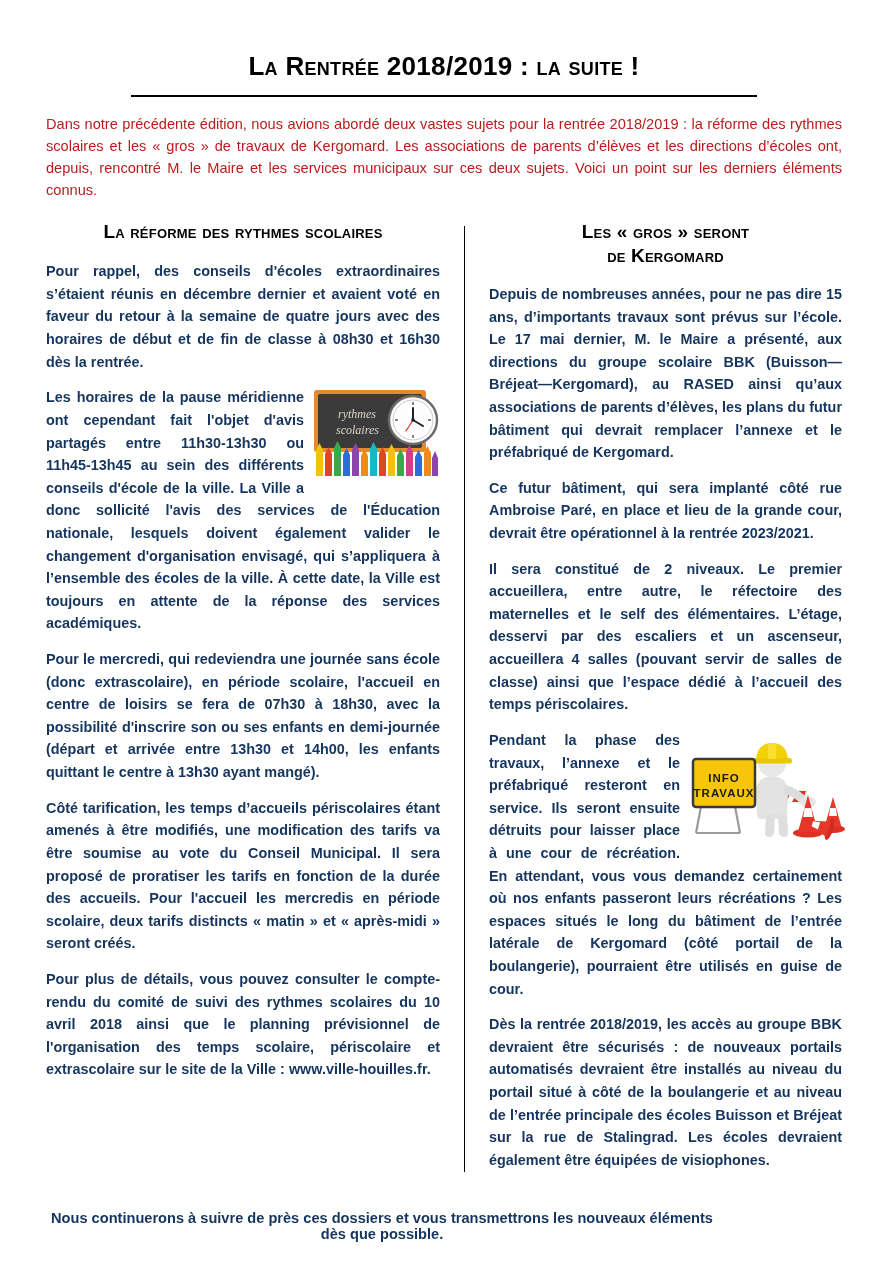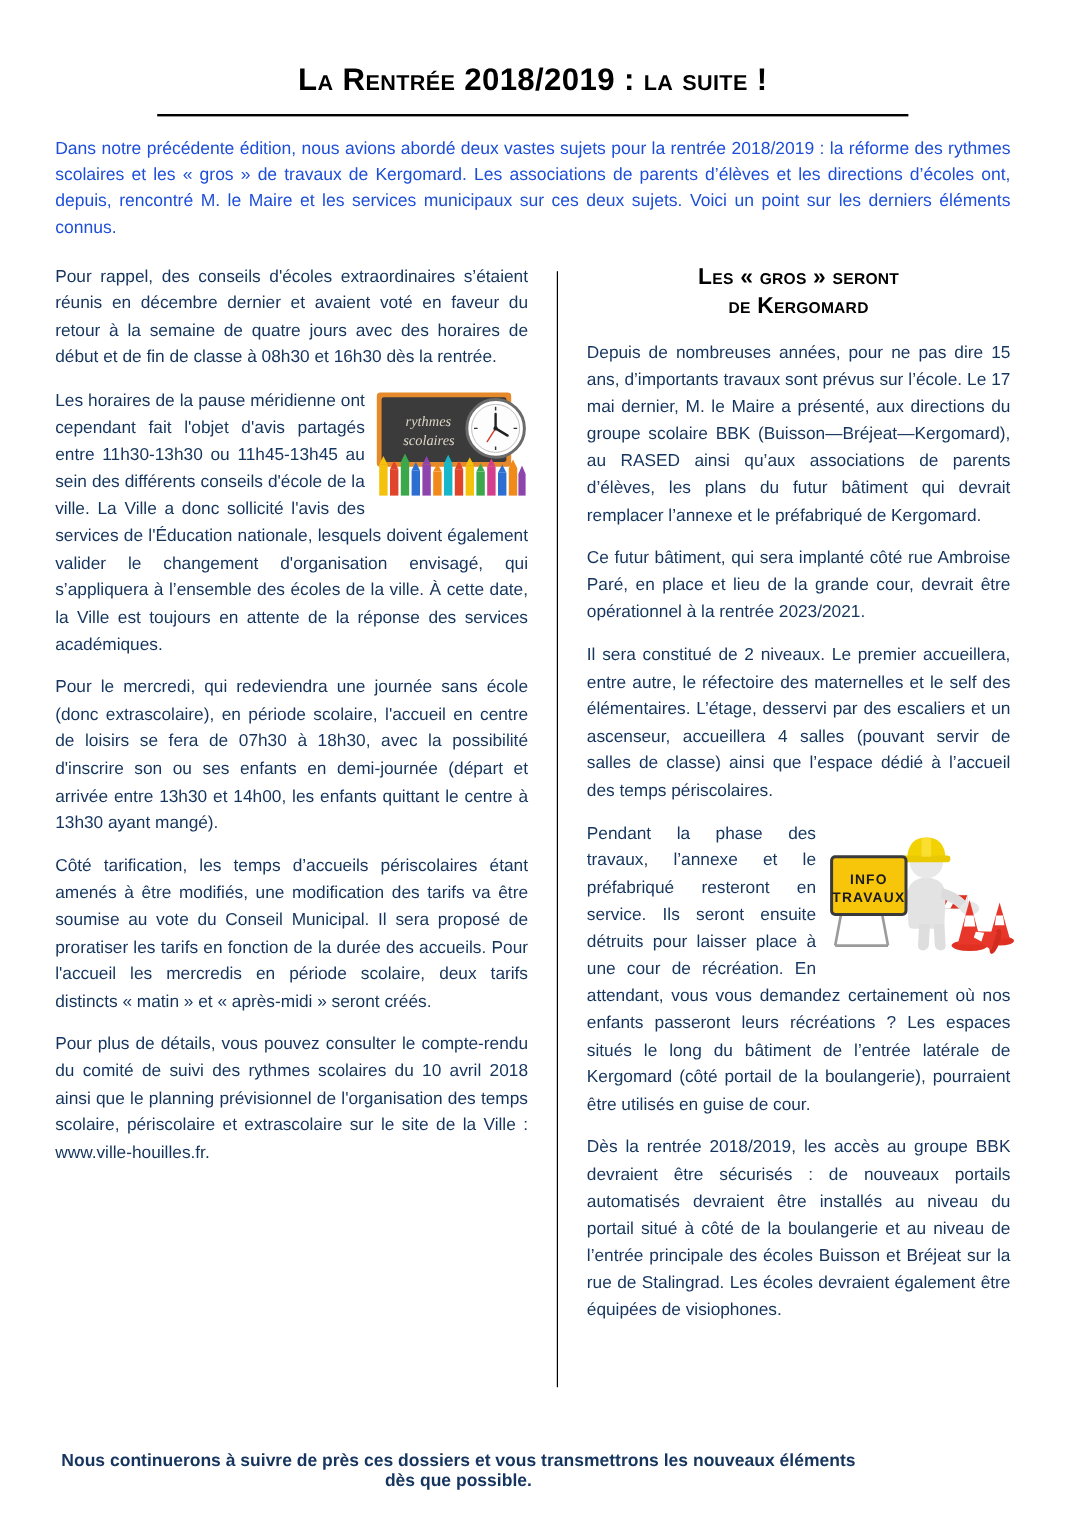--- a/index.html
+++ b/index.html
@@ -46,21 +46,21 @@
 
   
   .intro {
     padding: 16px 46px 0 46px;
   }
   .intro p {
     margin: 0;
     text-align: justify;
     font-size: 14.6px;
     line-height: 1.52;
-    color: #1d4ed8;
+    color: #b91c1c;
   }
 
   
   .columns {
     display: flex;
     padding: 18px 46px 0 46px;
     box-sizing: border-box;
     align-items: stretch;
   }
   .col-left {
@@ -92,20 +92,21 @@
     letter-spacing: 0.2px;
   }
   .col-left .col-heading { margin-bottom: 16px; }
 
   .col p {
     margin: 0 0 13px 0;
     text-align: justify;
     font-size: 14.4px;
     line-height: 1.57;
     color: #15355e;
+    font-weight: bold;
   }
   .col p:last-child { margin-bottom: 0; }
 
   
   .fig-chalkboard {
     float: right;
     width: 128px;
     height: 92px;
     margin: 2px 0 4px 8px;
     shape-outside: margin-box;
@@ -143,20 +144,21 @@
     <hr class="title-rule">
   </div>
 
   <div class="intro">
     <p>Dans notre précédente édition, nous avions abordé deux vastes sujets pour la rentrée 2018/2019 : la réforme des rythmes scolaires et les « gros » de travaux de Kergomard. Les associations de parents d’élèves et les directions d’écoles ont, depuis, rencontré M. le Maire et les services municipaux sur ces deux sujets. Voici un point sur les derniers éléments connus.</p>
   </div>
 
   <div class="columns">
 
     <div class="col col-left">
+      <h2 class="col-heading">La réforme des rythmes scolaires</h2>
 
       <p>Pour rappel, des conseils d'écoles extraordinaires s’étaient réunis en décembre dernier et avaient voté en faveur du retour à la semaine de quatre jours avec des horaires de début et de fin de classe à 08h30 et 16h30 dès la rentrée.</p>
 
       <div class="fig-chalkboard">
         <svg viewBox="0 0 128 92" xmlns="http://www.w3.org/2000/svg">
 
           <rect x="2" y="2" width="112" height="62" rx="3" fill="#e5892a"></rect>
           <rect x="6" y="6" width="104" height="54" rx="2" fill="#3b3b3b"></rect>
 
           <text x="26" y="30" font-family="'Liberation Serif', serif" font-size="12" font-style="italic" fill="#ddd6c8">rythmes</text>

